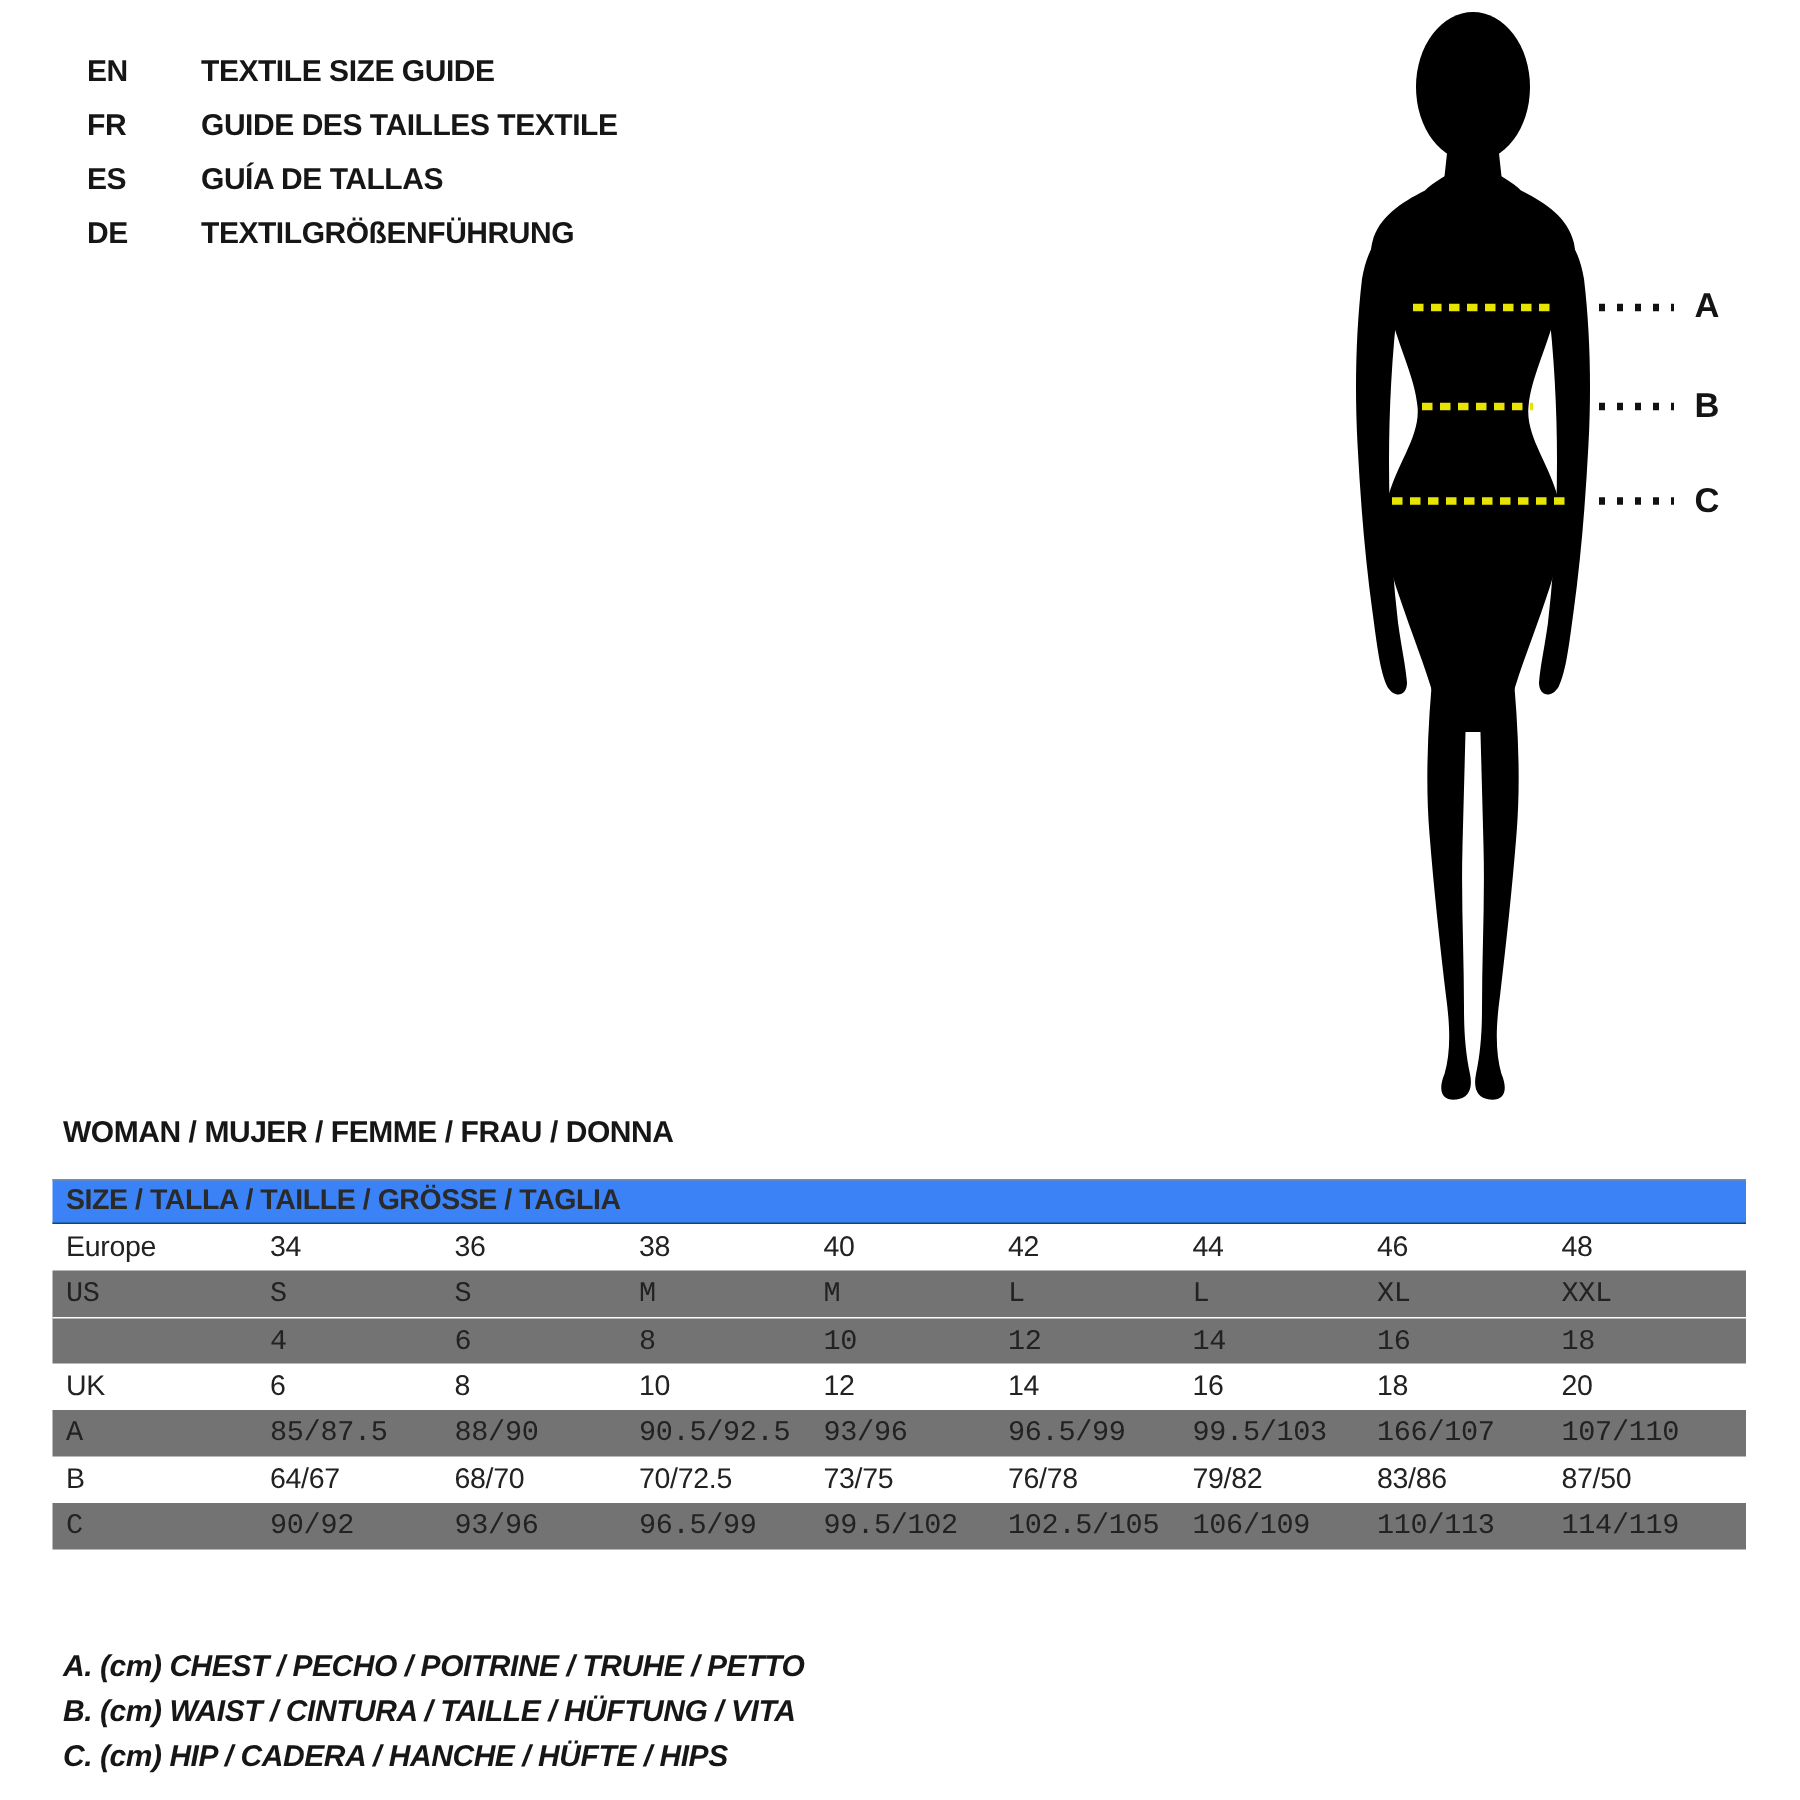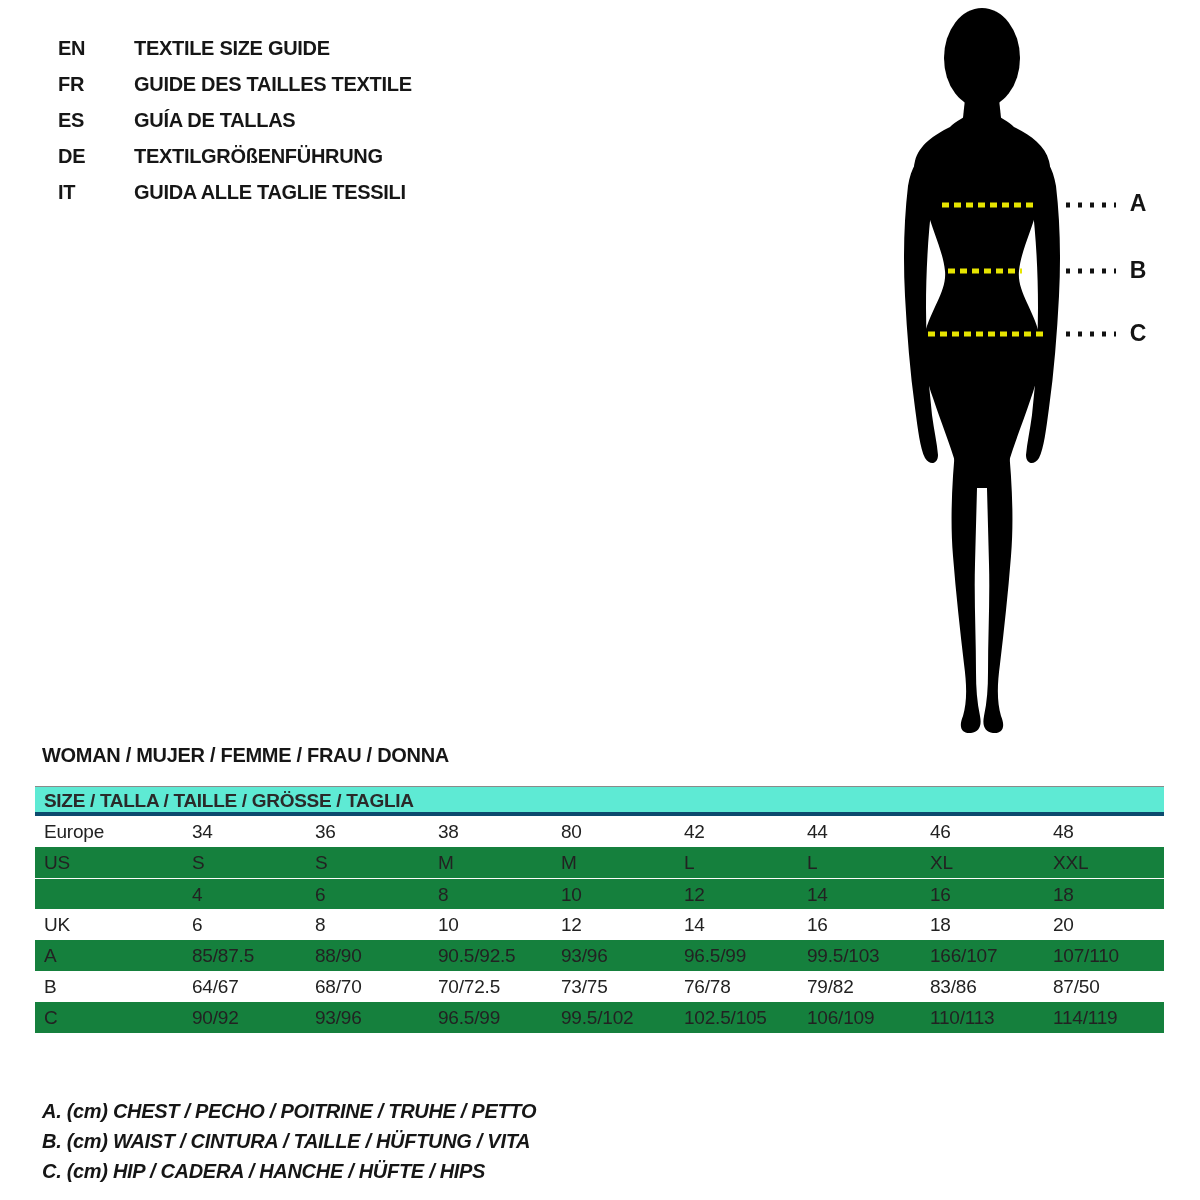--- a/index.html
+++ b/index.html
@@ -28,32 +28,31 @@
 
   
   .section-title {
     position:absolute; left:42px; top:744px;
     font-weight:700; font-size:20px; letter-spacing:-0.3px;
   }
 
   
   .size-table { position:absolute; left:35px; top:786px; width:1129px; }
   .thead {
-    height:30px; line-height:28px; background:#5eead4;
-    border-top:1px solid #8a8a8a; border-bottom:4px solid #0c4a6e;
+    height:30px; line-height:28px; background:#3b82f6;
+    border-top:1px solid #8a8a8a; border-bottom:1px solid #0c4a6e;
     font-weight:700; font-size:19px; padding-left:9px; letter-spacing:-0.3px;
     color:#2a2a2a;
   }
   .trow {
     display:grid; grid-template-columns:145px repeat(8, 1fr);
     height:31px; line-height:31px; font-size:19px; letter-spacing:-0.2px;
     color:#222;
-    gap:12px;
-  }
-  .trow.shaded { background:#15803d; }
+  }
+  .trow.shaded { background:#737373;font-family:Liberation Mono, monospace; }
   .trow.sep { border-top:1px solid #fbfbfb; }
   .tlabel { padding-left:9px; text-align:left; }
   .tcell { text-align:left; }
 
   
   .footnotes { position:absolute; left:42px; top:1096px; }
   .note { height:30px; line-height:30px; font-weight:700; font-size:20px; letter-spacing:-0.3px; white-space:nowrap;font-style:italic; }
 </style>
 </head>
 <body>
@@ -69,24 +68,20 @@
       <span class="lang-code">FR</span>
       <span class="lang-label">GUIDE DES TAILLES TEXTILE</span>
     </div>
     <div class="lang-row">
       <span class="lang-code">ES</span>
       <span class="lang-label">GUÍA DE TALLAS</span>
     </div>
     <div class="lang-row">
       <span class="lang-code">DE</span>
       <span class="lang-label">TEXTILGRÖßENFÜHRUNG</span>
-    </div>
-    <div class="lang-row">
-      <span class="lang-code">IT</span>
-      <span class="lang-label">GUIDA ALLE TAGLIE TESSILI</span>
     </div>
   </div>
 
   <div class="figure-area">
     <svg width="330" height="740" viewBox="0 0 330 740">
       <g fill="#000000">
 
         <ellipse cx="112" cy="58" rx="38" ry="50"></ellipse>
 
         <path d="M 96 90 L 128 90 L 133 136 L 91 136 Z"></path>
@@ -175,21 +170,21 @@
   <div class="section-title">WOMAN / MUJER / FEMME / FRAU / DONNA</div>
 
   <div class="size-table">
     <div class="thead">SIZE / TALLA / TAILLE / GRÖSSE / TAGLIA</div>
 
     <div class="trow">
       <span class="tlabel">Europe</span>
       <span class="tcell">34</span>
       <span class="tcell">36</span>
       <span class="tcell">38</span>
-      <span class="tcell">80</span>
+      <span class="tcell">40</span>
       <span class="tcell">42</span>
       <span class="tcell">44</span>
       <span class="tcell">46</span>
       <span class="tcell">48</span>
     </div>
 
     <div class="trow shaded">
       <span class="tlabel">US</span>
       <span class="tcell">S</span>
       <span class="tcell">S</span>

